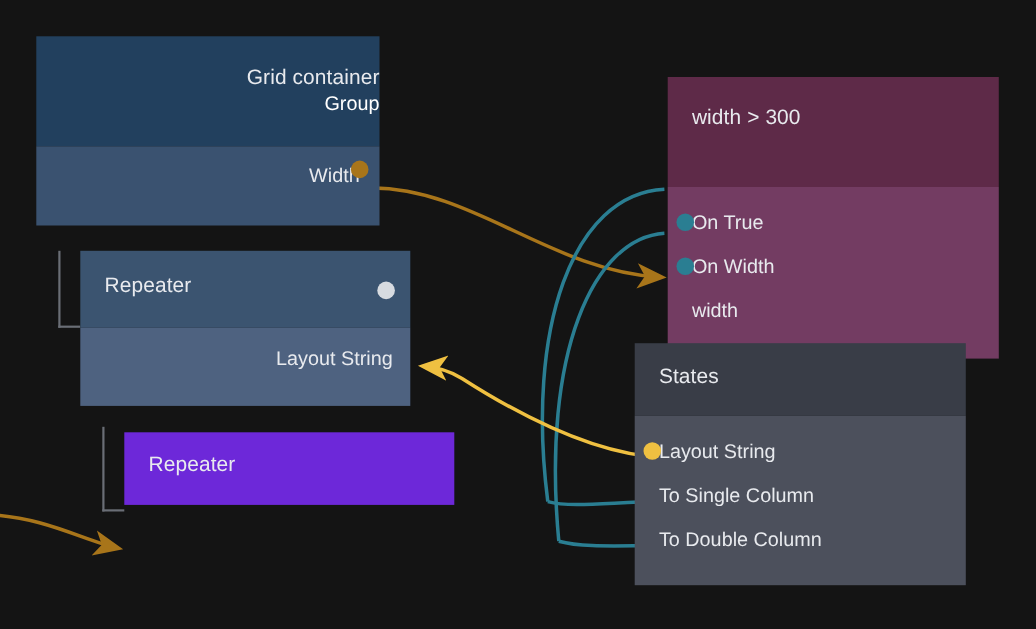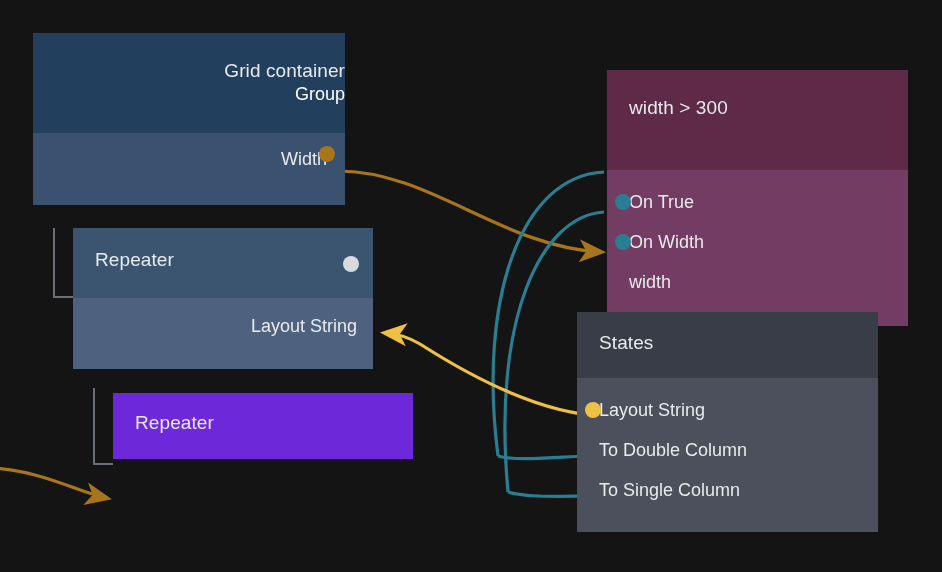--- a/index.html
+++ b/index.html
@@ -263,21 +263,21 @@
   <div class="node" id="node-states">
     <div class="node-header">
       <div class="node-title">States</div>
     </div>
     <div class="node-body">
       <div class="port-row">
         <span class="port-dot yellow" style="left:-14px; top:12px;"></span>
         <span class="port-label">Layout String</span>
       </div>
       <div class="port-row">
+        <span class="port-label">To Single Column</span>
+      </div>
+      <div class="port-row">
         <span class="port-label">To Double Column</span>
       </div>
-      <div class="port-row">
-        <span class="port-label">To Single Column</span>
-      </div>
     </div>
   </div>
 
 </div>
 
 </body></html>

